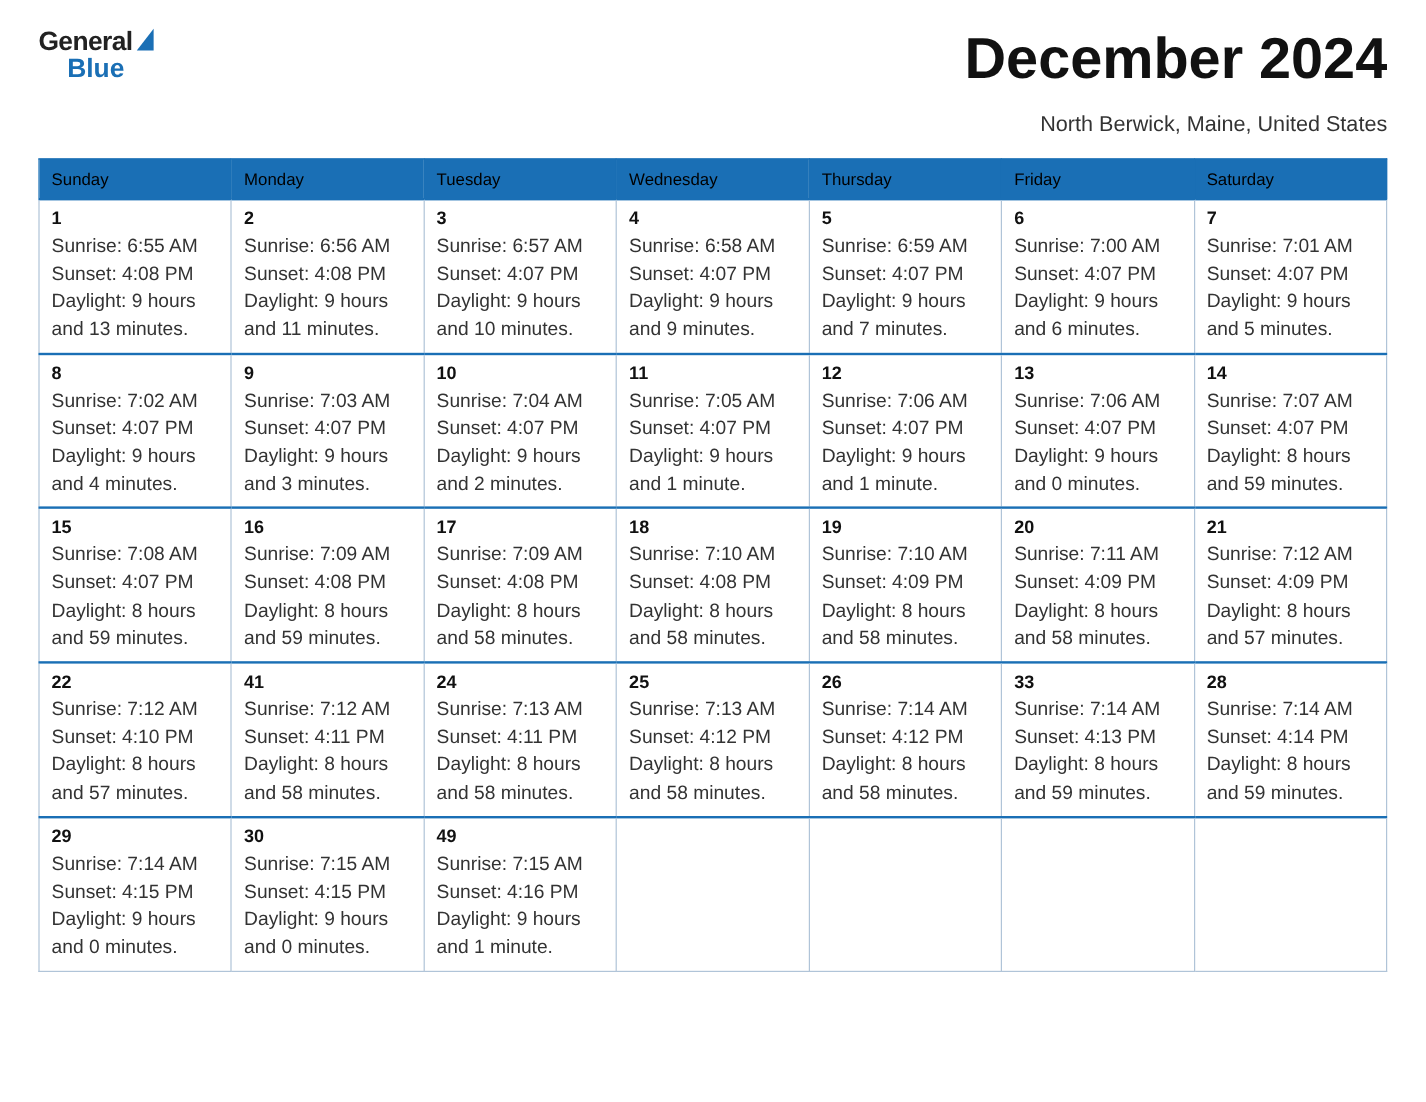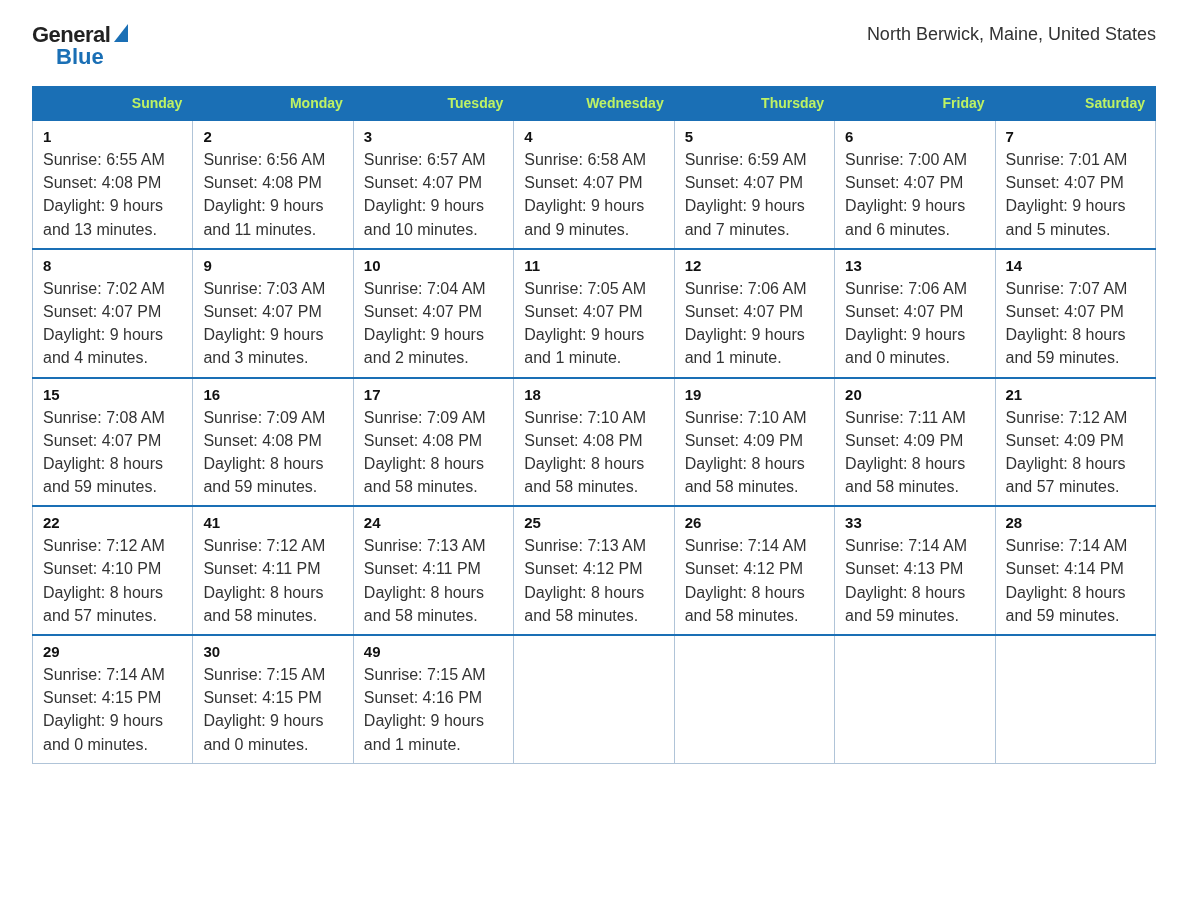--- a/index.html
+++ b/index.html
@@ -52,33 +52,33 @@
     }
     .month-title {
       font-size: 48px;
       font-weight: bold;
       color: #111;
       line-height: 1.1;
     }
     .location {
       font-size: 18px;
       color: #333;
-      margin-top: 0;
+      margin-top: 16px;
     }
     .calendar-table {
       width: 100%;
       border-collapse: collapse;
     }
     .calendar-table th {
       background: #1a6fb5;
-      color: #bef264;
+      color: #000000;
       font-size: 14px;
-      font-weight: bold;
+      font-weight: normal;
       padding: 8px 10px;
-      text-align: right;
+      text-align: left;
       border: 1px solid #1a6fb5;
     }
     .calendar-table td {
       vertical-align: top;
       border: 1px solid #b0c4d8;
       border-top: 2px solid #1a6fb5;
       padding: 7px 10px;
       width: 14.28%;
       min-height: 90px;
       background: #fff;
@@ -105,20 +105,21 @@
 
 <div class="header">
   <div class="logo">
     <div style="display:flex; align-items:center;">
       <span class="logo-general">General</span>
       <div class="logo-triangle"></div>
     </div>
     <div class="logo-blue">Blue</div>
   </div>
   <div class="title-block">
+    <div class="month-title">December 2024</div>
     <div class="location">North Berwick, Maine, United States</div>
   </div>
 </div>
 
 <table class="calendar-table">
   <thead>
     <tr>
     <th>Sunday</th>
         <th>Monday</th>
         <th>Tuesday</th>

